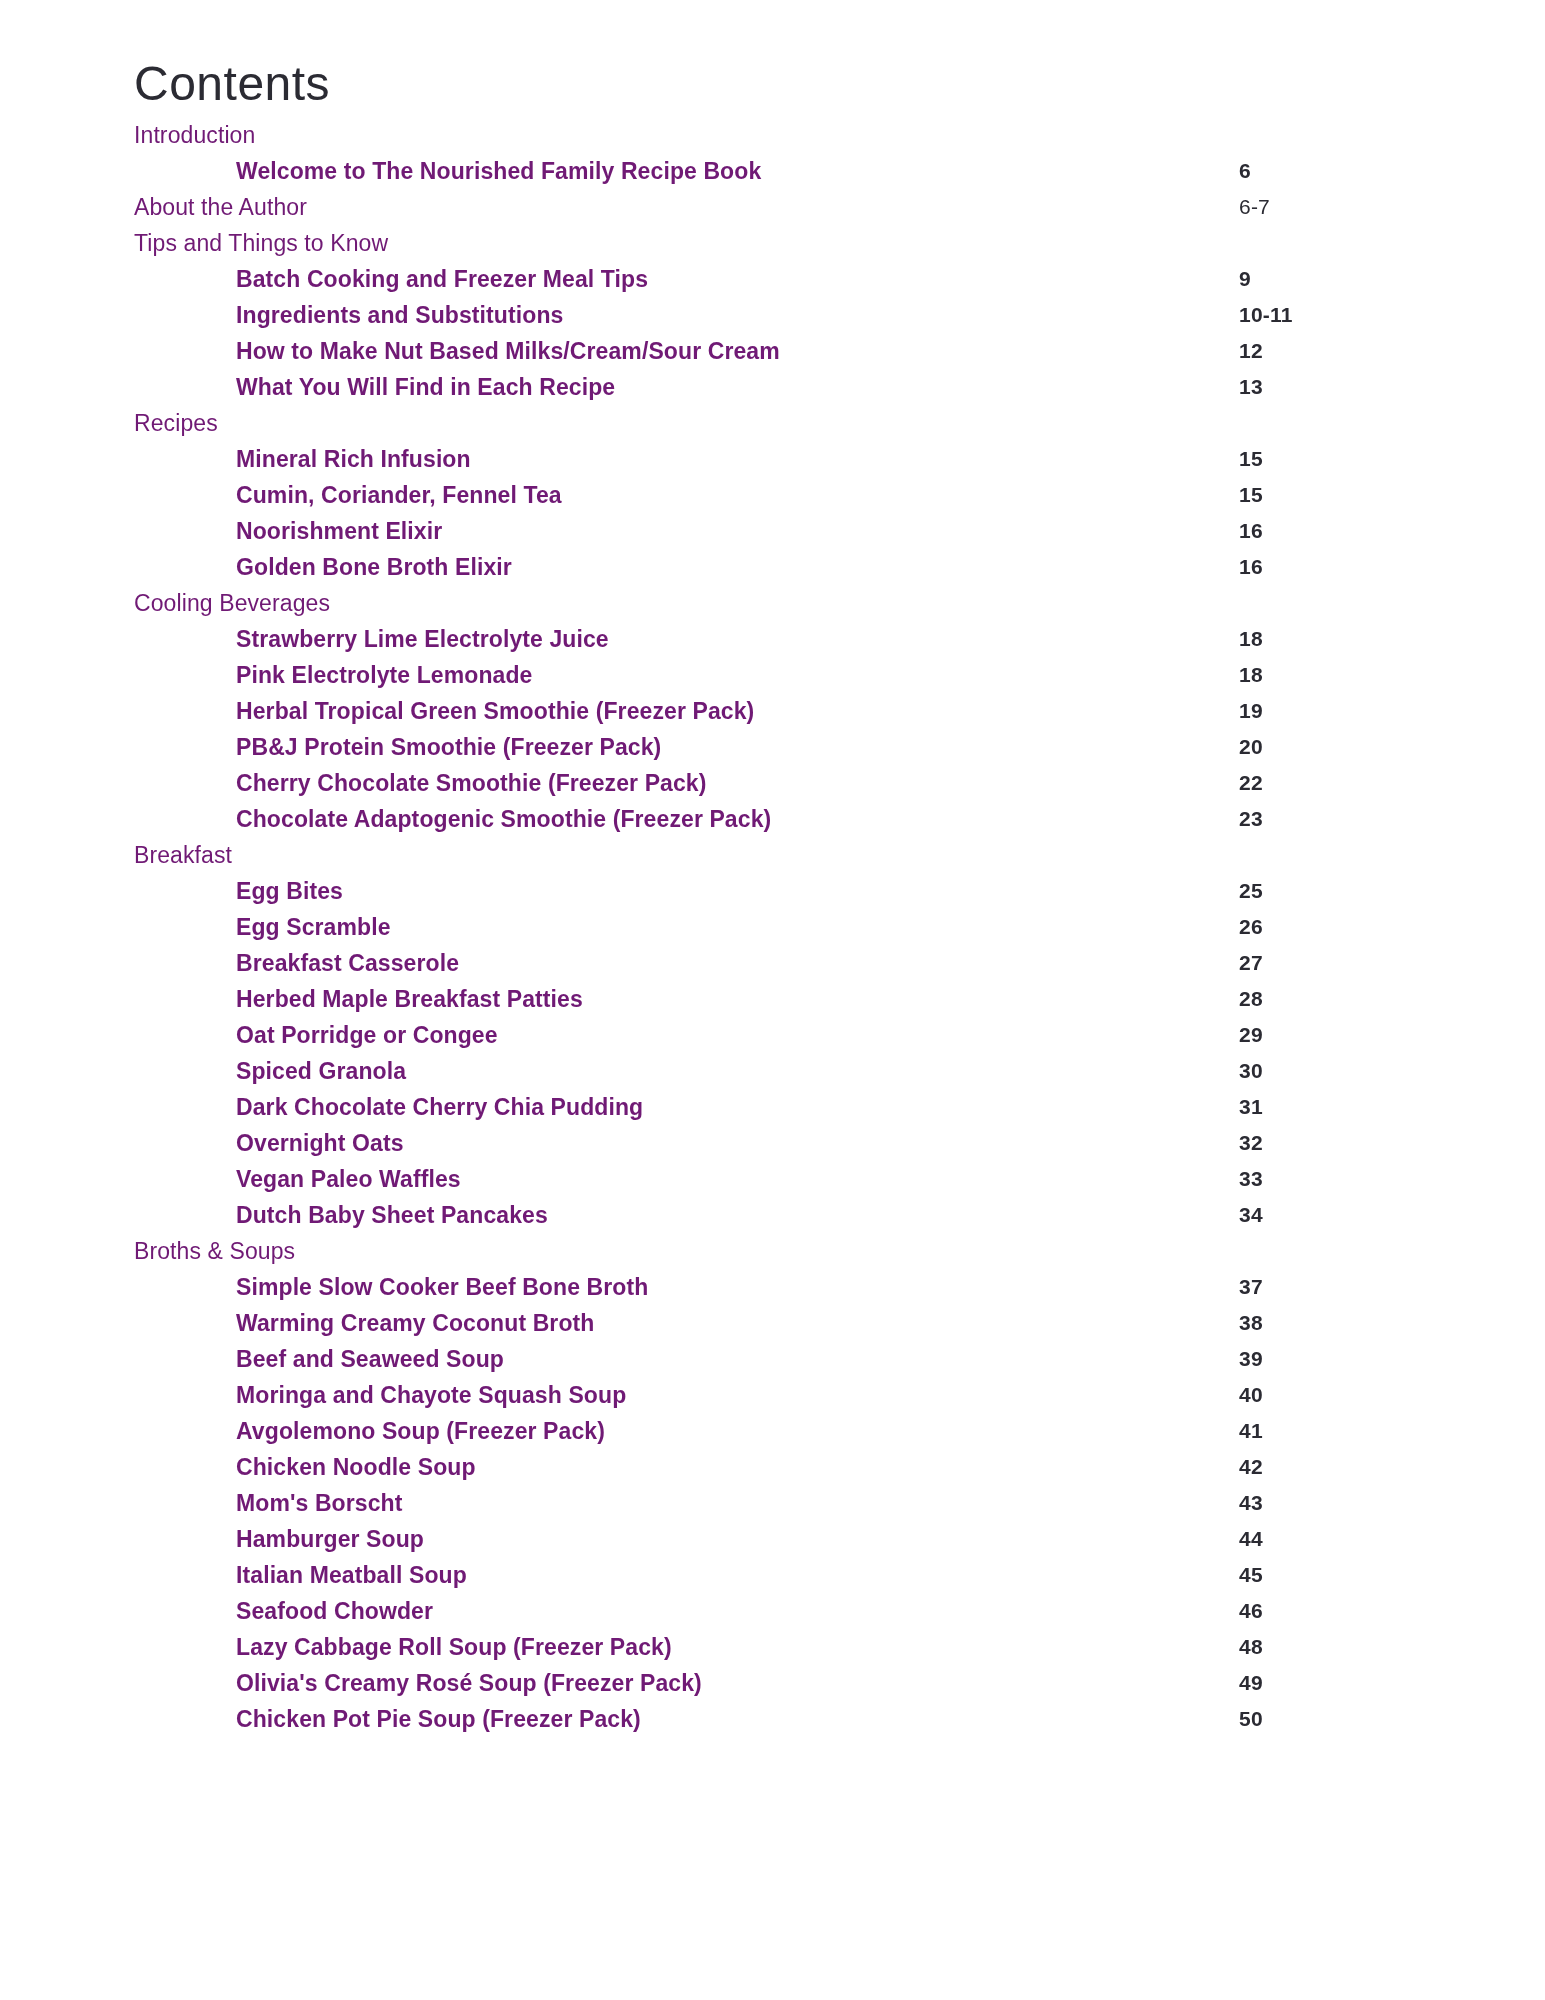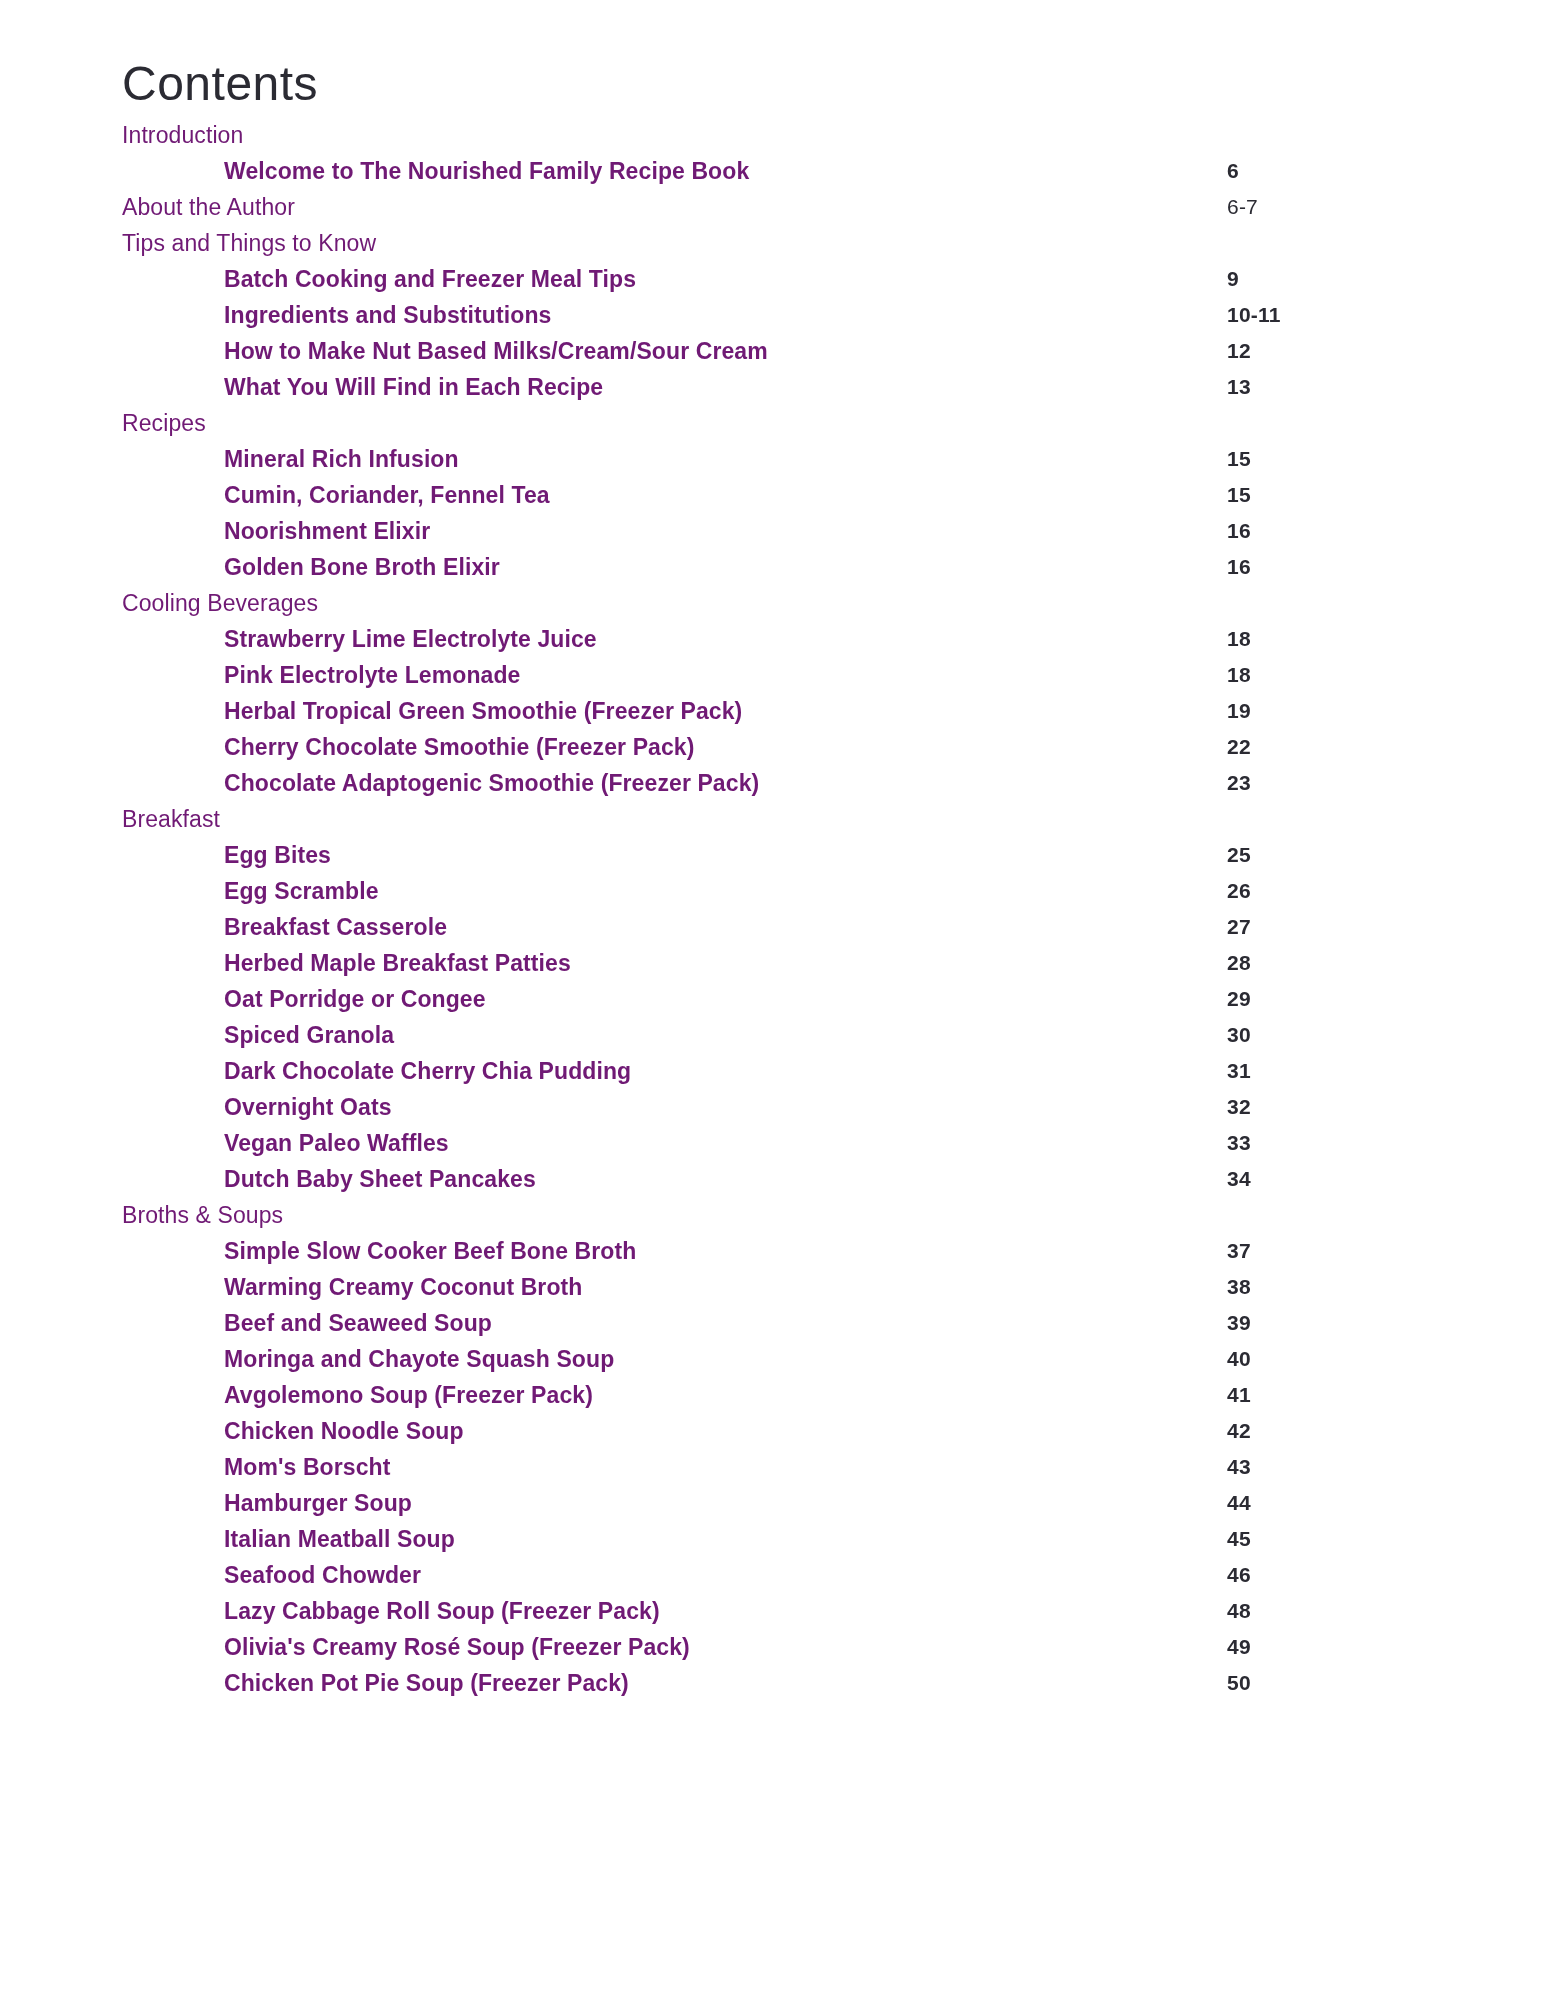--- a/index.html
+++ b/index.html
@@ -14,20 +14,21 @@
     color: #2b2b33;
     -webkit-font-smoothing: antialiased;
   }
   .page {
     position: relative;
     width: 1398px;
     height: 2000px;
     background: #ffffff;
     box-sizing: border-box;
     padding: 55px 150px 0 122px;
+    margin-left: 12px;
   }
   .toc-title {
     font-size: 48px;
     font-weight: 400;
     letter-spacing: 0.5px;
     color: #2b2b33;
     margin: 0 0 4px 0;
     line-height: 1.2;
   }
   .toc-list {
@@ -85,20 +86,21 @@
       <li class="toc-row level-1"><span class="label">What You Will Find in Each Recipe</span><span class="page-num">13</span></li>
       <li class="toc-row level-0"><span class="label">Recipes</span></li>
       <li class="toc-row level-1"><span class="label">Mineral Rich Infusion</span><span class="page-num">15</span></li>
       <li class="toc-row level-1"><span class="label">Cumin, Coriander, Fennel Tea</span><span class="page-num">15</span></li>
       <li class="toc-row level-1"><span class="label">Noorishment Elixir</span><span class="page-num">16</span></li>
       <li class="toc-row level-1"><span class="label">Golden Bone Broth Elixir</span><span class="page-num">16</span></li>
       <li class="toc-row level-0"><span class="label">Cooling Beverages</span></li>
       <li class="toc-row level-1"><span class="label">Strawberry Lime Electrolyte Juice</span><span class="page-num">18</span></li>
       <li class="toc-row level-1"><span class="label">Pink Electrolyte Lemonade</span><span class="page-num">18</span></li>
       <li class="toc-row level-1"><span class="label">Herbal Tropical Green Smoothie (Freezer Pack)</span><span class="page-num">19</span></li>
+      <li class="toc-row level-1"><span class="label">PB&amp;J Protein Smoothie (Freezer Pack)</span><span class="page-num">20</span></li>
       <li class="toc-row level-1"><span class="label">Cherry Chocolate Smoothie (Freezer Pack)</span><span class="page-num">22</span></li>
       <li class="toc-row level-1"><span class="label">Chocolate Adaptogenic Smoothie (Freezer Pack)</span><span class="page-num">23</span></li>
       <li class="toc-row level-0"><span class="label">Breakfast</span></li>
       <li class="toc-row level-1"><span class="label">Egg Bites</span><span class="page-num">25</span></li>
       <li class="toc-row level-1"><span class="label">Egg Scramble</span><span class="page-num">26</span></li>
       <li class="toc-row level-1"><span class="label">Breakfast Casserole</span><span class="page-num">27</span></li>
       <li class="toc-row level-1"><span class="label">Herbed Maple Breakfast Patties</span><span class="page-num">28</span></li>
       <li class="toc-row level-1"><span class="label">Oat Porridge or Congee</span><span class="page-num">29</span></li>
       <li class="toc-row level-1"><span class="label">Spiced Granola</span><span class="page-num">30</span></li>
       <li class="toc-row level-1"><span class="label">Dark Chocolate Cherry Chia Pudding</span><span class="page-num">31</span></li>

